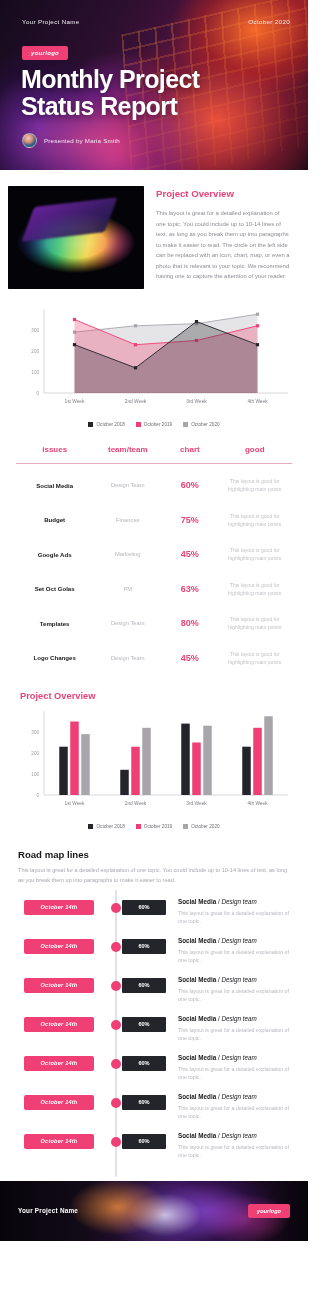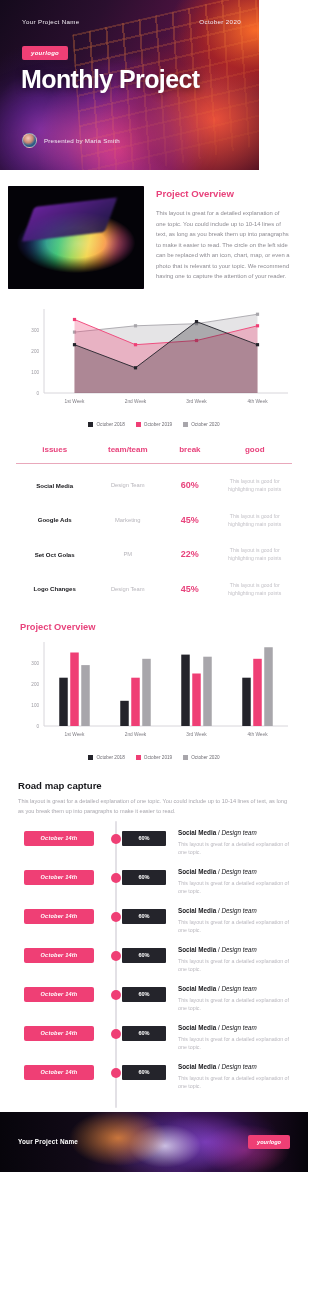--- a/index.html
+++ b/index.html
@@ -5,21 +5,21 @@
   * { margin:0; padding:0; box-sizing:border-box; }
   body {
     width:308px; height:1306px;
     background:#ffffff;
     font-family:"Liberation Sans", sans-serif;
     overflow:hidden;
   }
 
   
   .hero {
-    position:relative; width:259px; height:170px; overflow:hidden;
+    position:relative; width:308px; height:170px; overflow:hidden;
     background:#0f172a;
   }
   .hero-bg {
     position:absolute; inset:0;
     background:
       radial-gradient(ellipse 120px 90px at 255px 30px, rgba(255,110,40,.95) 0%, rgba(190,40,30,.55) 45%, rgba(40,10,20,0) 72%),
       radial-gradient(ellipse 150px 120px at 215px 120px, rgba(255,90,60,.85) 0%, rgba(150,30,50,.5) 50%, rgba(20,5,15,0) 78%),
       radial-gradient(ellipse 110px 130px at 120px 150px, rgba(236,60,140,.85) 0%, rgba(140,40,160,.55) 48%, rgba(20,5,25,0) 76%),
       radial-gradient(ellipse 90px 110px at 40px 130px, rgba(120,45,190,.75) 0%, rgba(40,15,70,.4) 55%, rgba(10,5,20,0) 80%),
       linear-gradient(120deg,#140a1c 0%,#2a0f2e 30%,#4d1240 55%,#7a1a35 75%,#1a0a14 100%);
@@ -186,20 +186,21 @@
 
   <div class="hero-top">
     <span>Your Project Name</span>
     <span>October 2020</span>
   </div>
 
   <div class="logo-badge">yourlogo</div>
 
   <div class="hero-title">
     <div>Monthly Project</div>
+    <div>Status Report</div>
   </div>
 
   <div class="presenter">
     <div class="avatar"></div>
     <span>Presented by Maria Smith</span>
   </div>
 </div>
 
 <div class="overview">
   <div class="ov-photo"></div>
@@ -257,41 +258,53 @@
       <i class="legend-swatch" style="background:#a8a6ab"></i>
       <span>October 2020</span>
     </div>
   </div>
 </div>
 
 <div class="table">
   <div class="t-head">
     <div class="c1">issues</div>
     <div class="c2">team/team</div>
-    <div class="c3">break</div>
+    <div class="c3">chart</div>
     <div class="c4">good</div>
   </div>
   <div class="t-rule"></div>
   <div id="tableBody">
       <div class="t-row">
         <div class="c1 t-issue">Social Media</div>
         <div class="c2 t-owner">Design Team</div>
         <div class="c3 t-status">60%</div>
         <div class="c4 t-notes">This layout is good for highlighting main points</div>
       </div>
       <div class="t-row">
+        <div class="c1 t-issue">Budget</div>
+        <div class="c2 t-owner">Finances</div>
+        <div class="c3 t-status">75%</div>
+        <div class="c4 t-notes">This layout is good for highlighting main points</div>
+      </div>
+      <div class="t-row">
         <div class="c1 t-issue">Google Ads</div>
         <div class="c2 t-owner">Marketing</div>
         <div class="c3 t-status">45%</div>
         <div class="c4 t-notes">This layout is good for highlighting main points</div>
       </div>
       <div class="t-row">
         <div class="c1 t-issue">Set Oct Golas</div>
         <div class="c2 t-owner">PM</div>
-        <div class="c3 t-status">22%</div>
+        <div class="c3 t-status">63%</div>
+        <div class="c4 t-notes">This layout is good for highlighting main points</div>
+      </div>
+      <div class="t-row">
+        <div class="c1 t-issue">Templates</div>
+        <div class="c2 t-owner">Design Team</div>
+        <div class="c3 t-status">80%</div>
         <div class="c4 t-notes">This layout is good for highlighting main points</div>
       </div>
       <div class="t-row">
         <div class="c1 t-issue">Logo Changes</div>
         <div class="c2 t-owner">Design Team</div>
         <div class="c3 t-status">45%</div>
         <div class="c4 t-notes">This layout is good for highlighting main points</div>
       </div>
     </div>
 </div>
@@ -336,21 +349,21 @@
       <span>October 2019</span>
     </div>
     <div class="legend-item">
       <i class="legend-swatch" style="background:#a8a6ab"></i>
       <span>October 2020</span>
     </div>
   </div>
 </div>
 
 <div class="roadmap">
-  <div class="rm-title">Road map capture</div>
+  <div class="rm-title">Road map lines</div>
   <div class="rm-sub">This layout is great for a detailed explanation of one topic. You could include up to 10-14 lines of text, as long as you break them up into paragraphs to make it easier to read.</div>
   <div class="timeline">
     <div class="tl-line"></div>
     <div id="timelineBody">
         <div class="tl-row">
           <div class="tl-date">October 14th</div>
           <div class="tl-dot"></div>
           <div class="tl-pct">60%</div>
           <div class="tl-body">
             <div class="tl-h"><b>Social Media</b><span> / </span><i>Design team</i></div>

